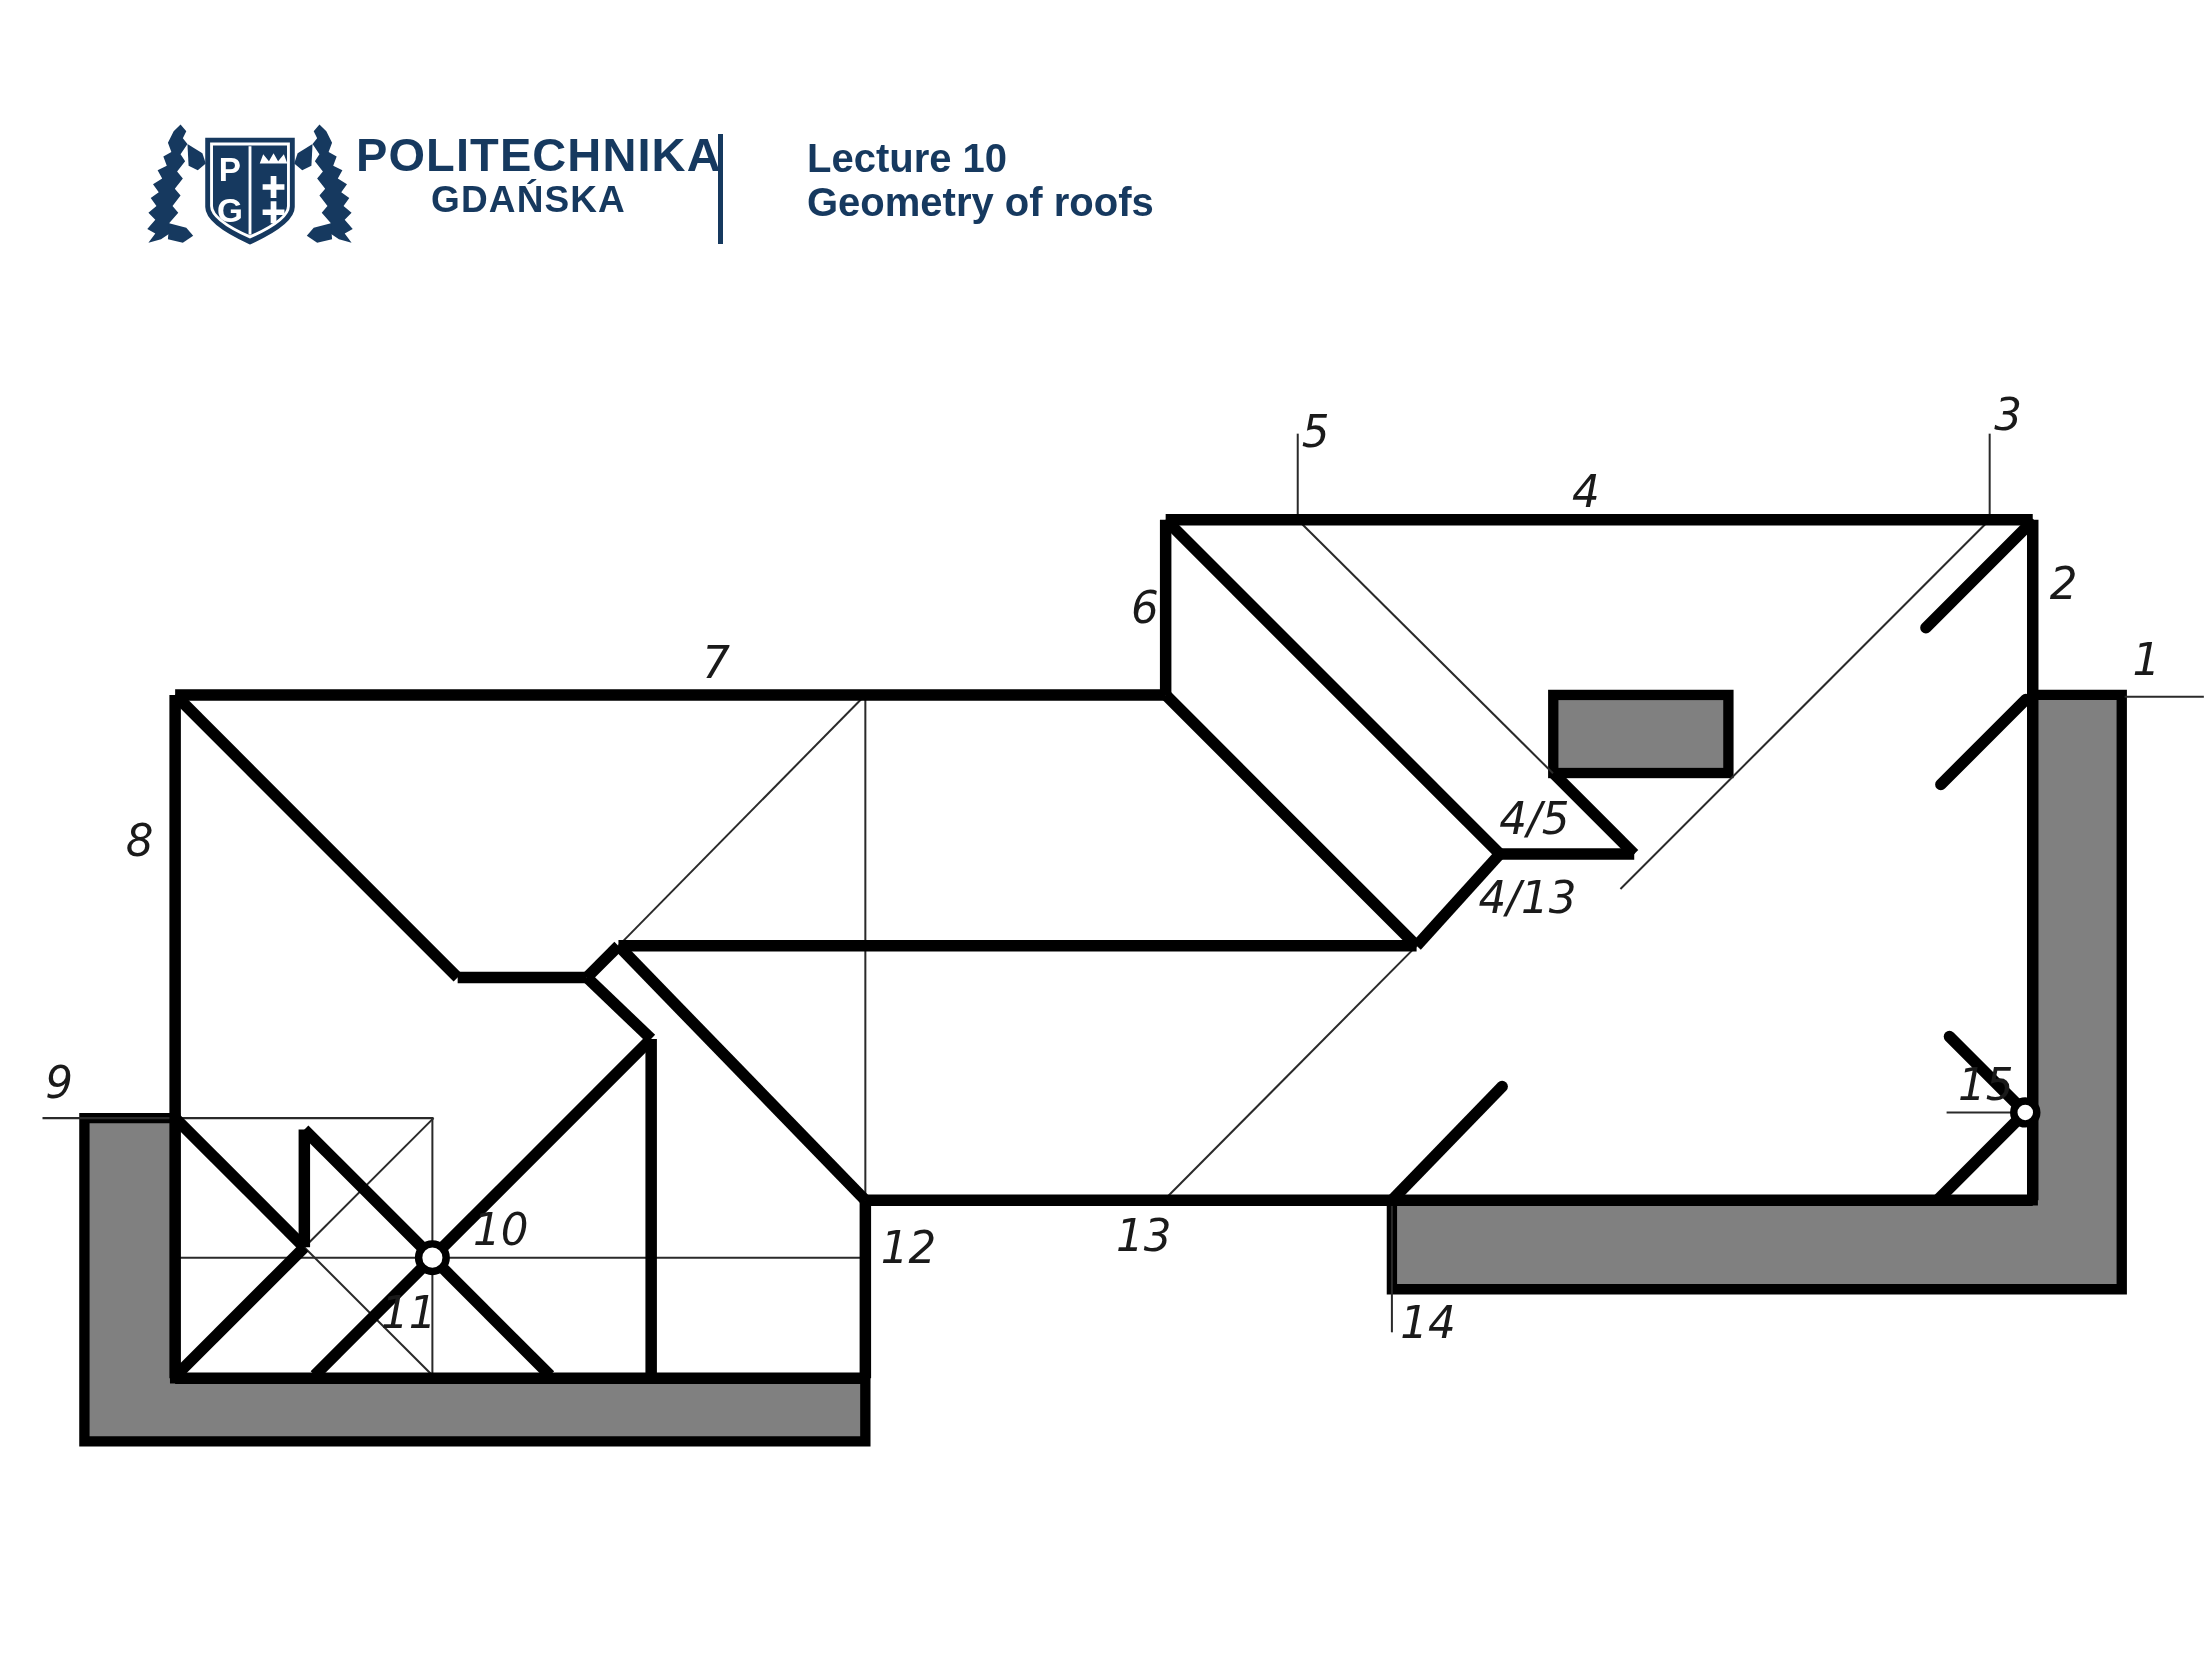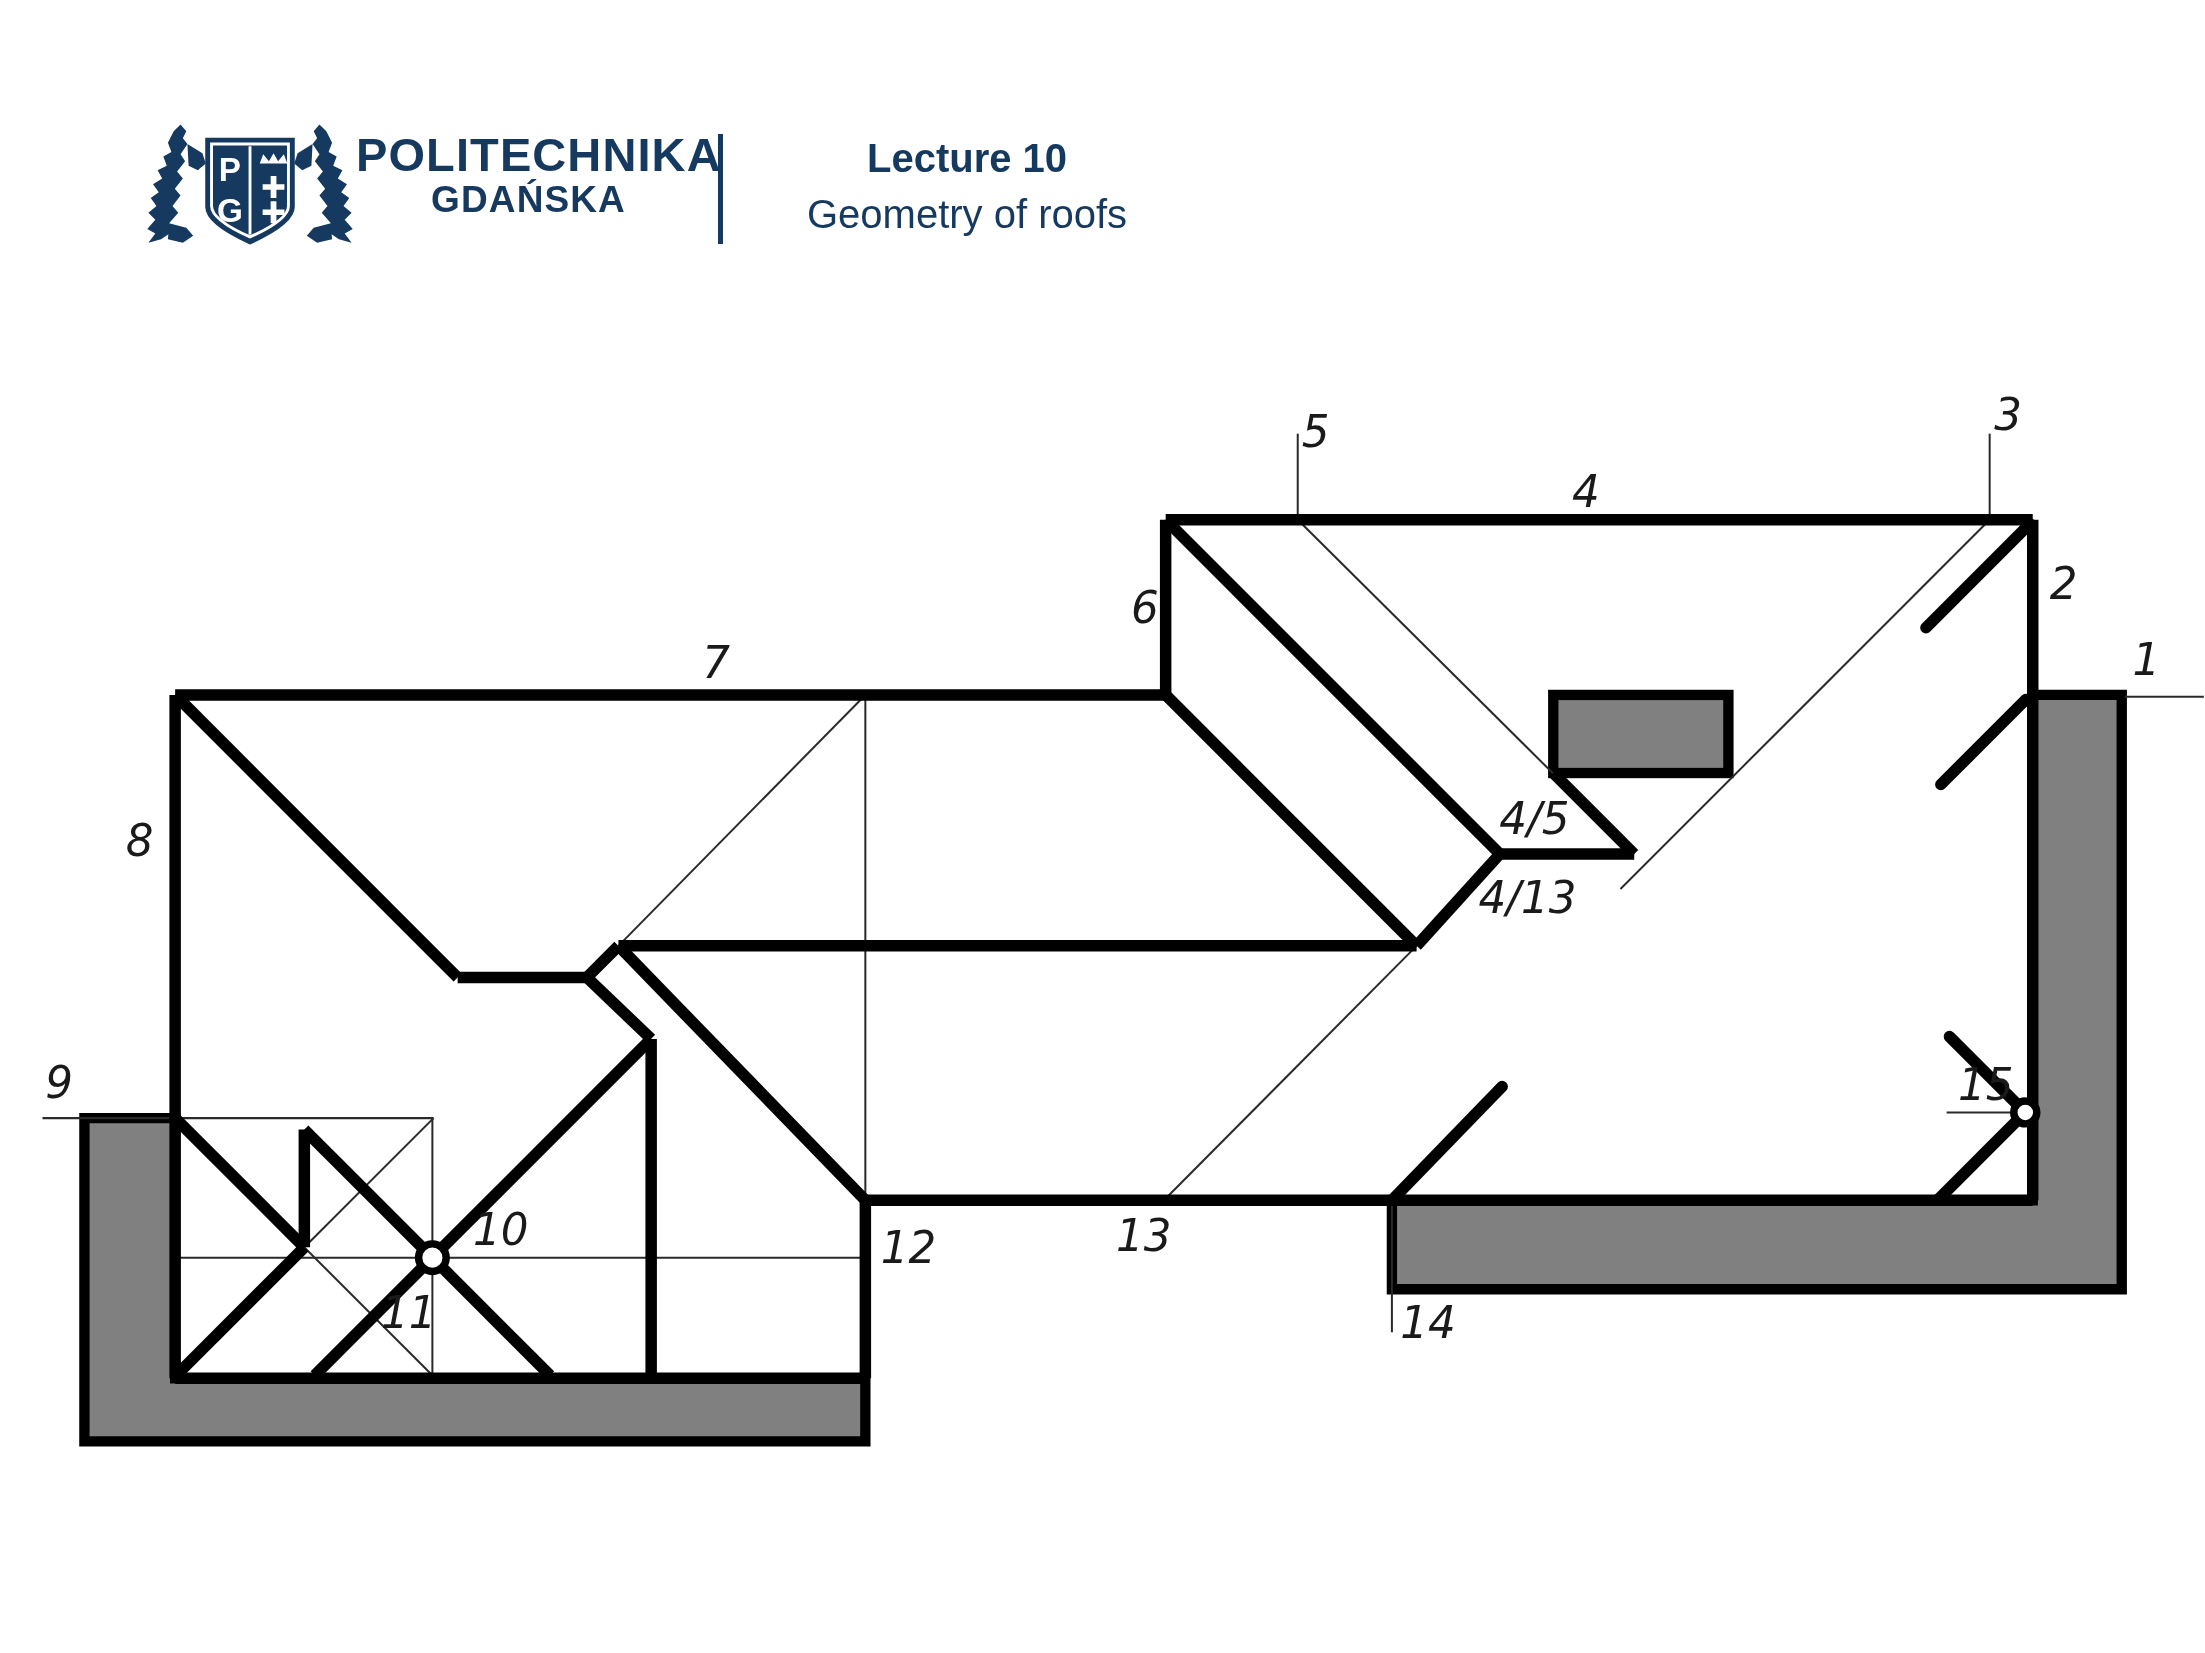--- a/index.html
+++ b/index.html
@@ -2,23 +2,23 @@
 <html style="font-size:9.2px"><head>
 <meta charset="utf-8">
 <style>
   html,body{margin:0;padding:0;background:#ffffff;}
   .page{position:relative;width:2205px;height:1654px;background:#ffffff;overflow:hidden;
         font-family:"Liberation Sans", sans-serif;}
   .brand{position:absolute;left:356px;top:131px;width:345px;text-align:center;color:#16395f;}
   .brand .l1{font-size:47px;font-weight:bold;letter-spacing:1.1px;line-height:1.0;}
   .brand .l2{font-size:37px;font-weight:bold;letter-spacing:1.1px;line-height:1.0;margin-top:3.4px;}
   .divider{position:absolute;left:718px;top:134px;width:5.2px;height:110px;background:#16395f;}
-  .titleblock{position:absolute;left:807px;top:138px;color:#16395f;text-align:center;}
+  .titleblock{position:absolute;left:807px;top:138px;color:#16395f;}
   .titleblock .t1{font-size:40px;font-weight:bold;line-height:1.0;}
-  .titleblock .t2{font-size:40px;font-weight:normal;line-height:1.0;margin-top:16px;}
+  .titleblock .t2{font-size:40px;font-weight:bold;line-height:1.0;margin-top:4px;}
   svg text.lbl{font-family:"DejaVu Sans", sans-serif;font-style:italic;font-size:76px;fill:#1a1a1a;}
   svg .thick{stroke:#000;stroke-width:20;fill:none;stroke-linecap:butt;stroke-linejoin:miter;}
   svg .thickr{stroke:#000;stroke-width:20;fill:none;stroke-linecap:round;}
   svg .thin{stroke:#2a2a2a;stroke-width:3.5;fill:none;}
   svg .gray{fill:#808080;stroke:#000;stroke-width:18;}
   svg .node{fill:#fff;stroke:#000;stroke-width:13;}
 </style>
 </head>
 <body>
 

